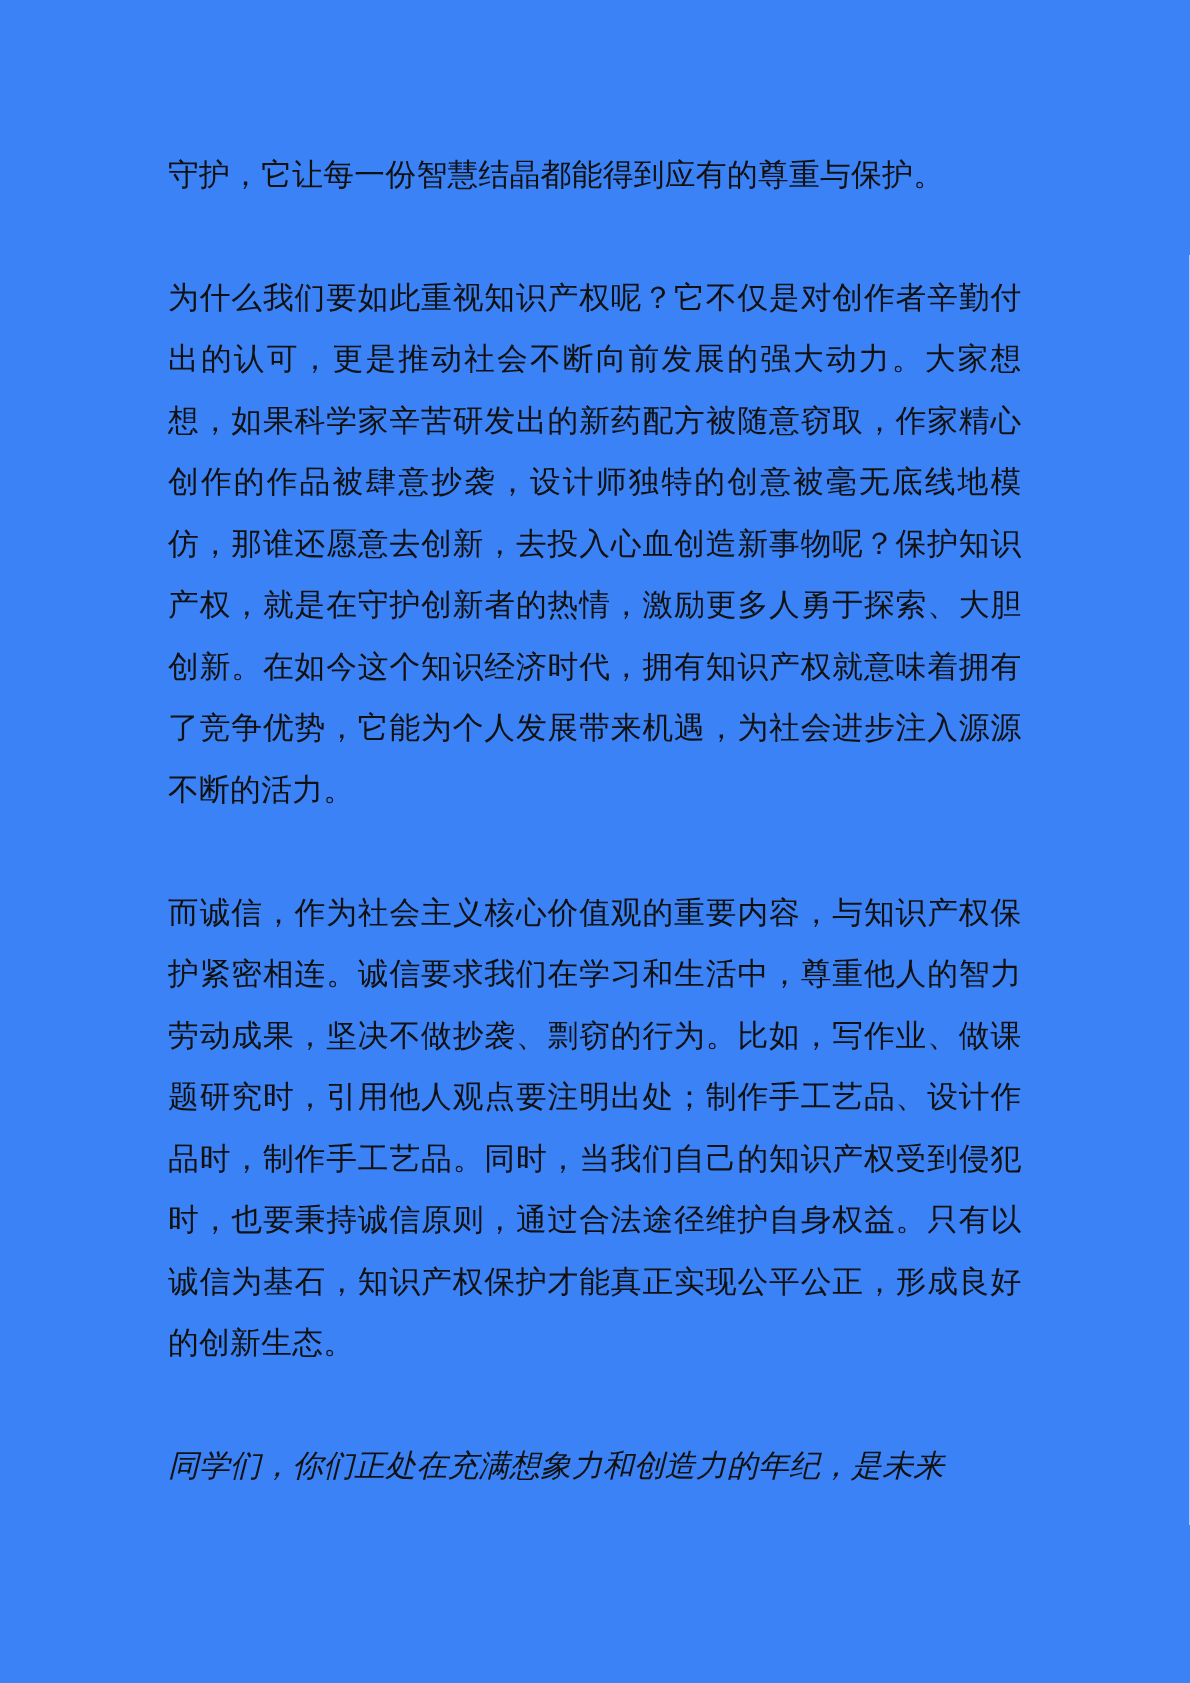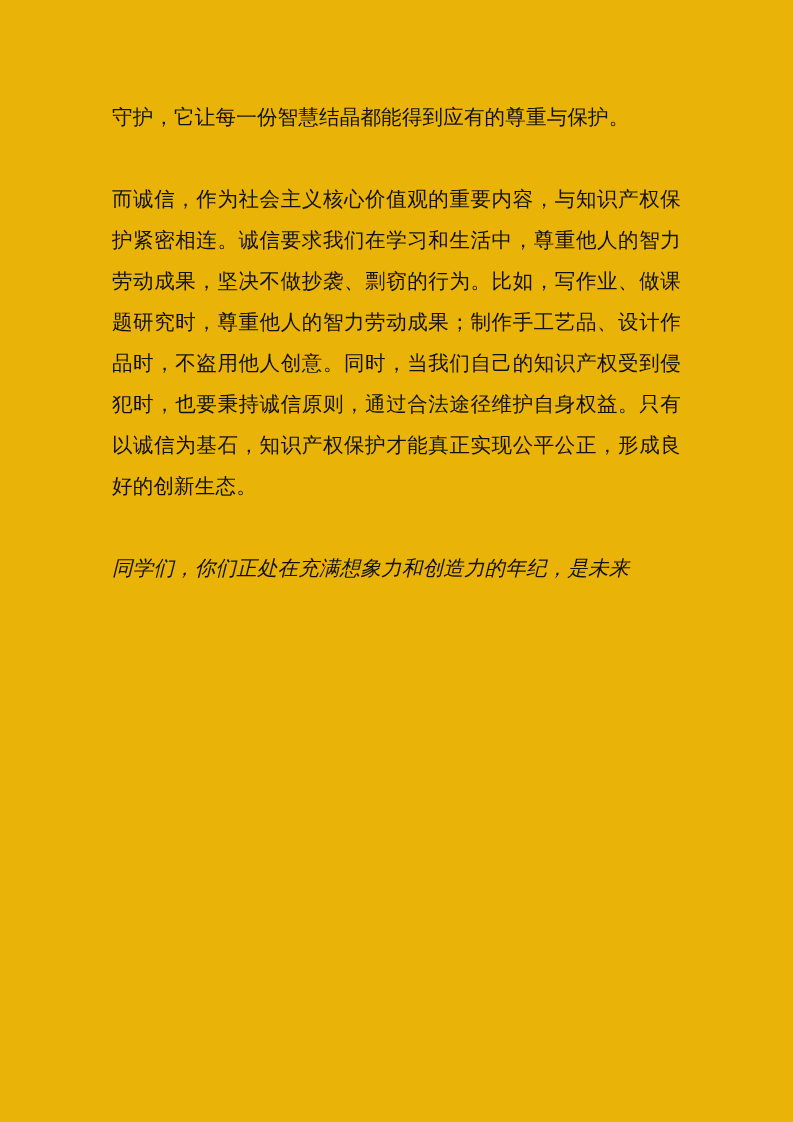--- a/index.html
+++ b/index.html
@@ -13,21 +13,21 @@
     font-family: "Liberation Sans", "DejaVu Sans", sans-serif;
     color: #000000;
     -webkit-font-smoothing: antialiased;
   }
   .page {
     position: relative;
     width: 793px;
     height: 1122px;
     box-sizing: border-box;
     padding: 96px 112px 60px 112px;
-    background: #eab308;
+    background: #3b82f6;
     overflow: hidden;
   }
   .doc-body {
     font-size: 20.5px;
     line-height: 41px;
     letter-spacing: 0.2px;
     text-align: justify;
     text-justify: inter-ideograph;
     color: #111111;
   }
@@ -39,16 +39,17 @@
     margin-bottom: 0;
     font-style: italic;
   }
 </style>
 </head>
 <body>
 
 <div class="page">
   <div class="doc-body">
     <p class="para">守护，它让每一份智慧结晶都能得到应有的尊重与保护。</p>
-    <p class="para">而诚信，作为社会主义核心价值观的重要内容，与知识产权保护紧密相连。诚信要求我们在学习和生活中，尊重他人的智力劳动成果，坚决不做抄袭、剽窃的行为。比如，写作业、做课题研究时，尊重他人的智力劳动成果；制作手工艺品、设计作品时，不盗用他人创意。同时，当我们自己的知识产权受到侵犯时，也要秉持诚信原则，通过合法途径维护自身权益。只有以诚信为基石，知识产权保护才能真正实现公平公正，形成良好的创新生态。</p>
+    <p class="para">为什么我们要如此重视知识产权呢？它不仅是对创作者辛勤付出的认可，更是推动社会不断向前发展的强大动力。大家想想，如果科学家辛苦研发出的新药配方被随意窃取，作家精心创作的作品被肆意抄袭，设计师独特的创意被毫无底线地模仿，那谁还愿意去创新，去投入心血创造新事物呢？保护知识产权，就是在守护创新者的热情，激励更多人勇于探索、大胆创新。在如今这个知识经济时代，拥有知识产权就意味着拥有了竞争优势，它能为个人发展带来机遇，为社会进步注入源源不断的活力。</p>
+    <p class="para">而诚信，作为社会主义核心价值观的重要内容，与知识产权保护紧密相连。诚信要求我们在学习和生活中，尊重他人的智力劳动成果，坚决不做抄袭、剽窃的行为。比如，写作业、做课题研究时，引用他人观点要注明出处；制作手工艺品、设计作品时，制作手工艺品。同时，当我们自己的知识产权受到侵犯时，也要秉持诚信原则，通过合法途径维护自身权益。只有以诚信为基石，知识产权保护才能真正实现公平公正，形成良好的创新生态。</p>
     <p class="para">同学们，你们正处在充满想象力和创造力的年纪，是未来</p>
   </div>
 </div>
 
 </body></html>

